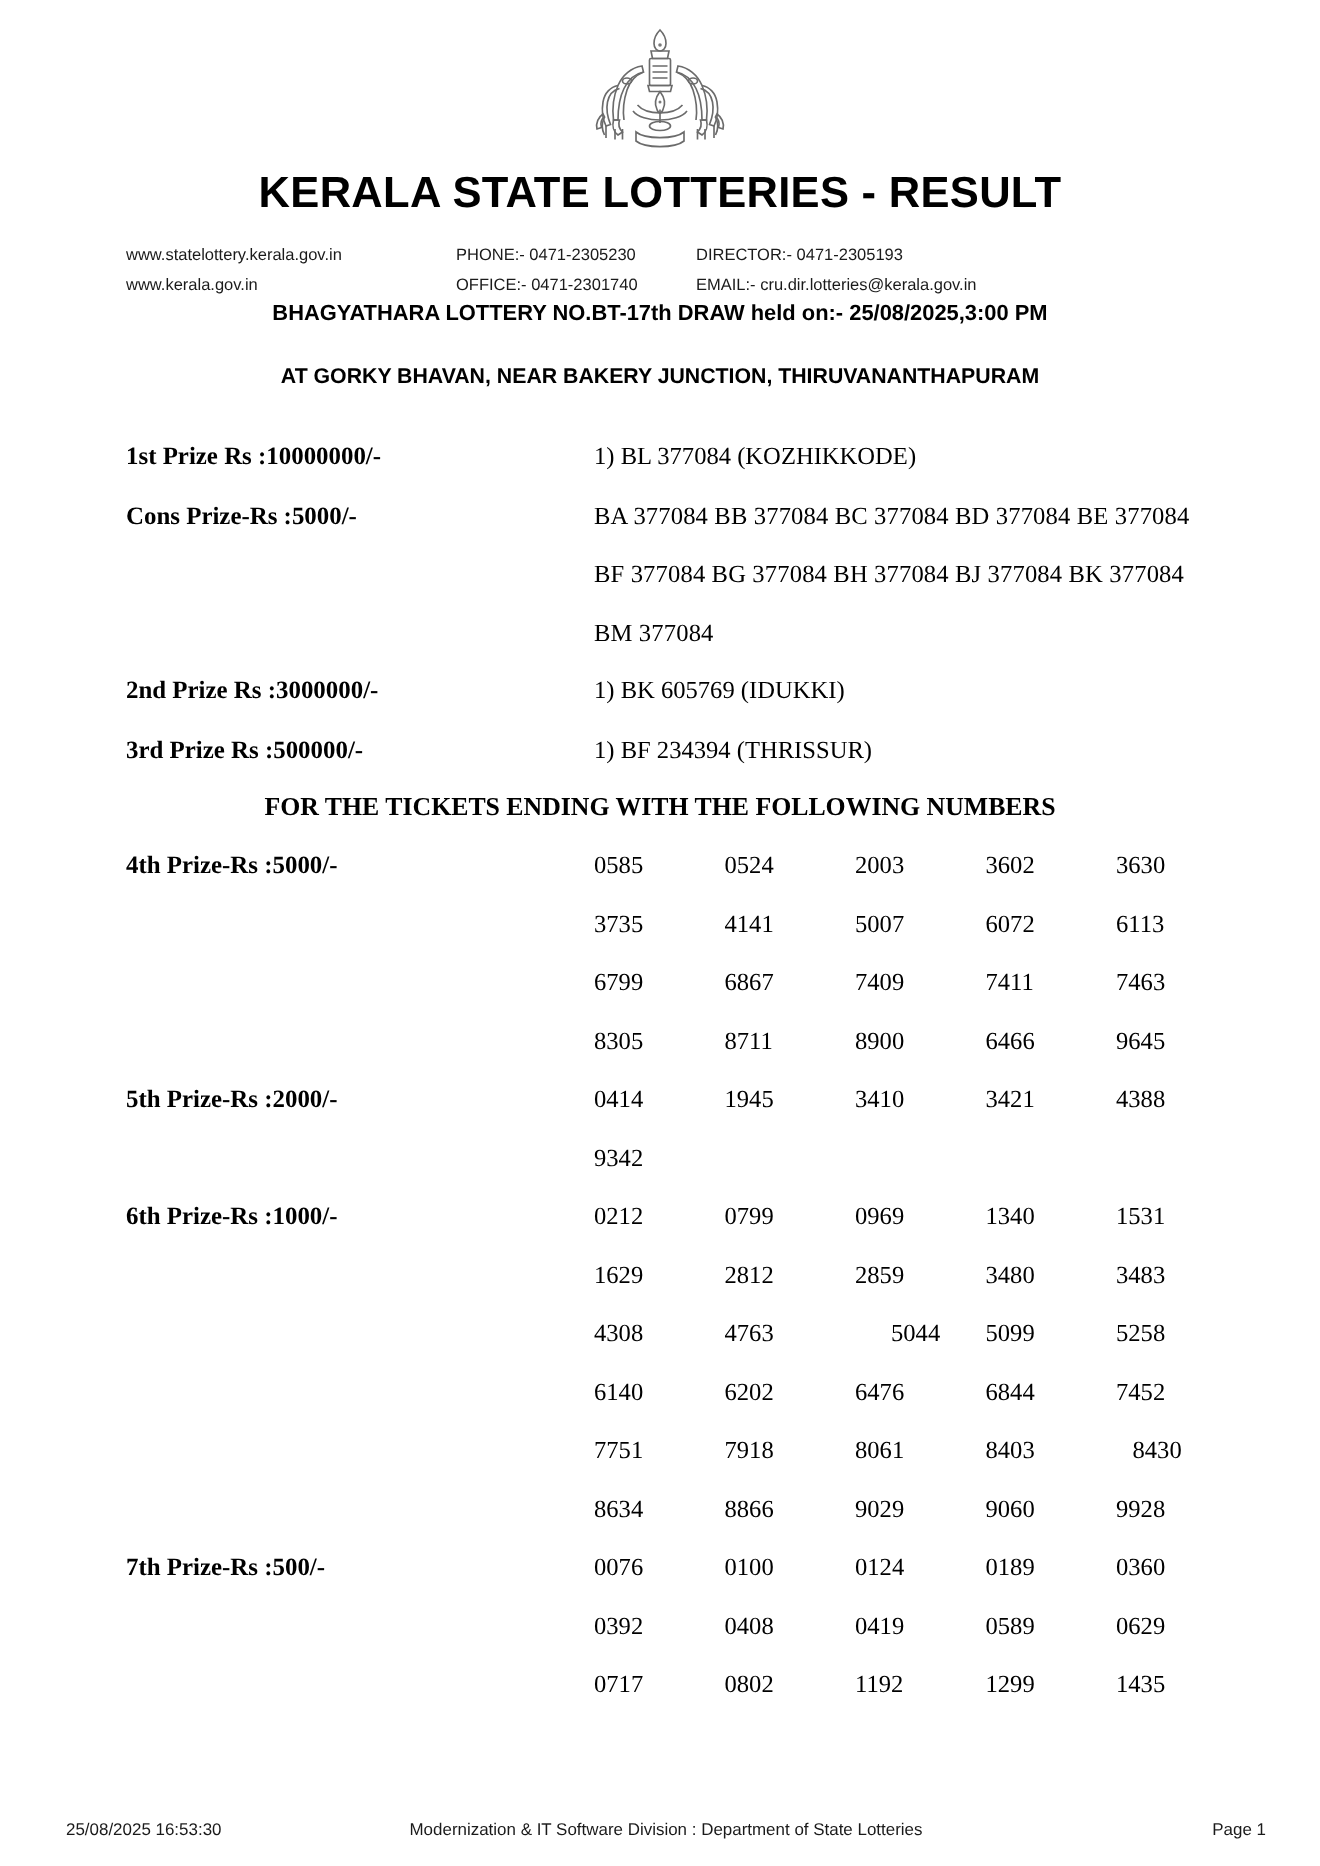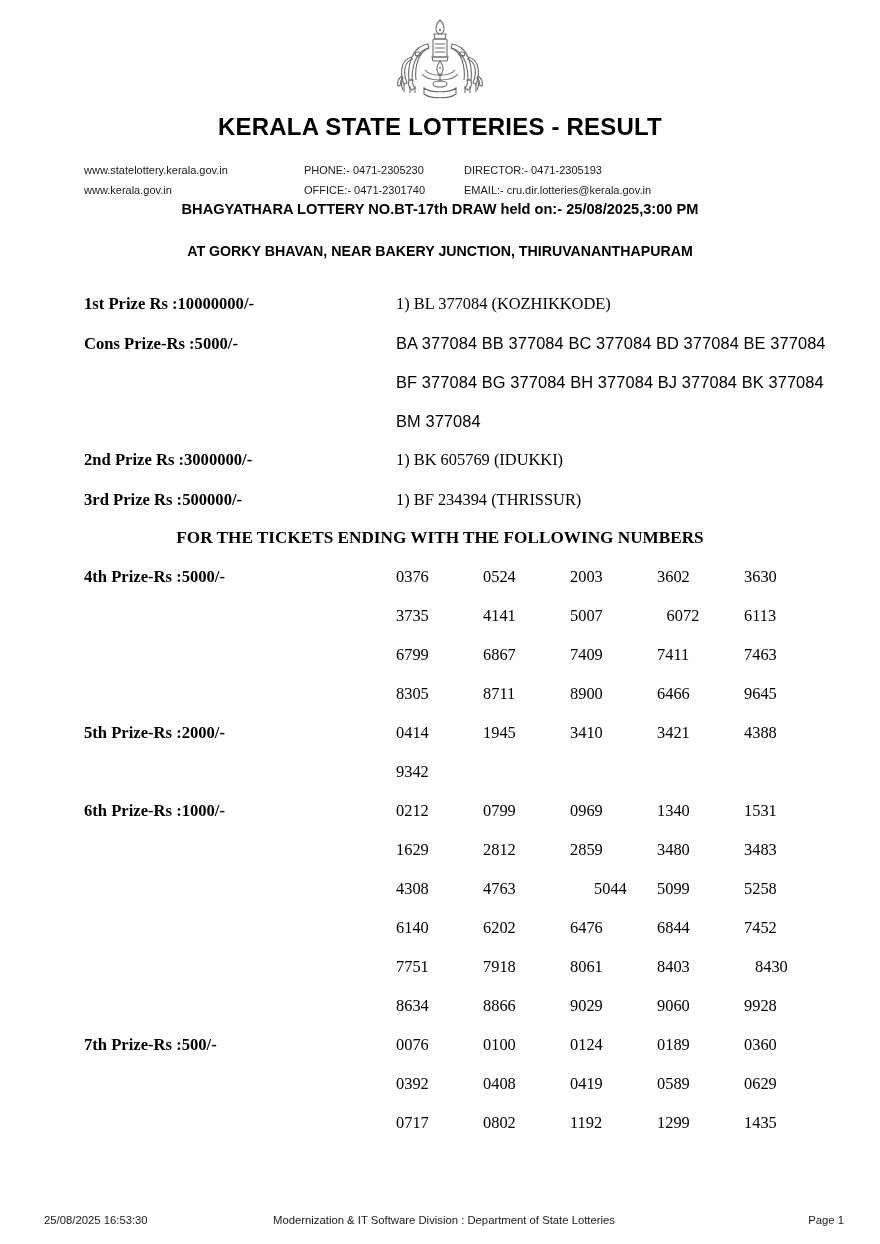--- a/index.html
+++ b/index.html
@@ -39,21 +39,21 @@
 
   
   .main-title {
     position: absolute;
     top: 113px;
     left: 0;
     width: 880px;
     text-align: center;
     font-family: "Liberation Sans", sans-serif;
     font-weight: bold;
-    font-size: 24px;
+    font-size: 29px;
     letter-spacing: 0.2px;
   }
 
   
   .contact {
     position: absolute;
     top: 160px;
     left: 84px;
     width: 712px;
     font-family: "Liberation Sans", sans-serif;
@@ -111,21 +111,21 @@
     position: absolute;
     left: 312px;
     top: 0;
     font-family: "Liberation Serif", serif;
     font-size: 16.4px;
     white-space: nowrap;
   }
   .cons-line {
     position: absolute;
     left: 312px;
-    font-family: Liberation Sans, sans-serif;
+    font-family: Liberation Serif, serif;
     font-size: 16.4px;
     white-space: nowrap;
     letter-spacing: 0.1px;
   }
 
   
   .section-heading {
     position: absolute;
     top: 528px;
     left: 0;
@@ -273,31 +273,31 @@
     <span class="prize-value">1) BF 234394 (THRISSUR)</span>
   </div>
 
   <div class="section-heading">FOR THE TICKETS ENDING WITH THE FOLLOWING NUMBERS</div>
 
   <div class="prize-block" style="top:567px;">
     <span class="prize-label">4th Prize-Rs :5000/-</span>
   </div>
   <div class="num-grid" style="top:567px;">
       <div class="num-row" style="height: 39px;">
-        <span class="num-cell" style="left: 0px;">0376</span>
+        <span class="num-cell" style="left: 0px;">0585</span>
         <span class="num-cell" style="left: 87px;">0524</span>
         <span class="num-cell" style="left: 174px;">2003</span>
         <span class="num-cell" style="left: 261px;">3602</span>
         <span class="num-cell" style="left: 348px;">3630</span>
       </div>
       <div class="num-row" style="height: 39px;">
         <span class="num-cell" style="left: 0px;">3735</span>
         <span class="num-cell" style="left: 87px;">4141</span>
         <span class="num-cell" style="left: 174px;">5007</span>
-        <span class="num-cell" style="left: 261px; text-align: center;">6072</span>
+        <span class="num-cell" style="left: 261px;">6072</span>
         <span class="num-cell" style="left: 348px;">6113</span>
       </div>
       <div class="num-row" style="height: 39px;">
         <span class="num-cell" style="left: 0px;">6799</span>
         <span class="num-cell" style="left: 87px;">6867</span>
         <span class="num-cell" style="left: 174px;">7409</span>
         <span class="num-cell" style="left: 261px;">7411</span>
         <span class="num-cell" style="left: 348px;">7463</span>
       </div>
       <div class="num-row" style="height: 39px;">

